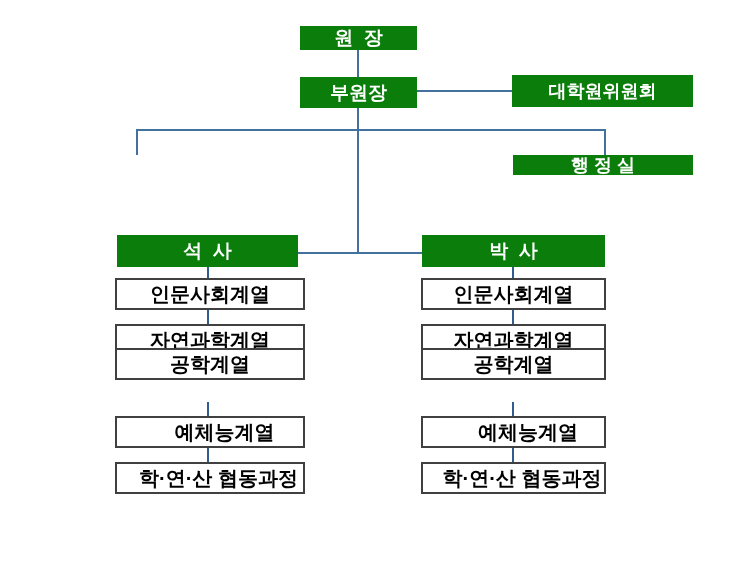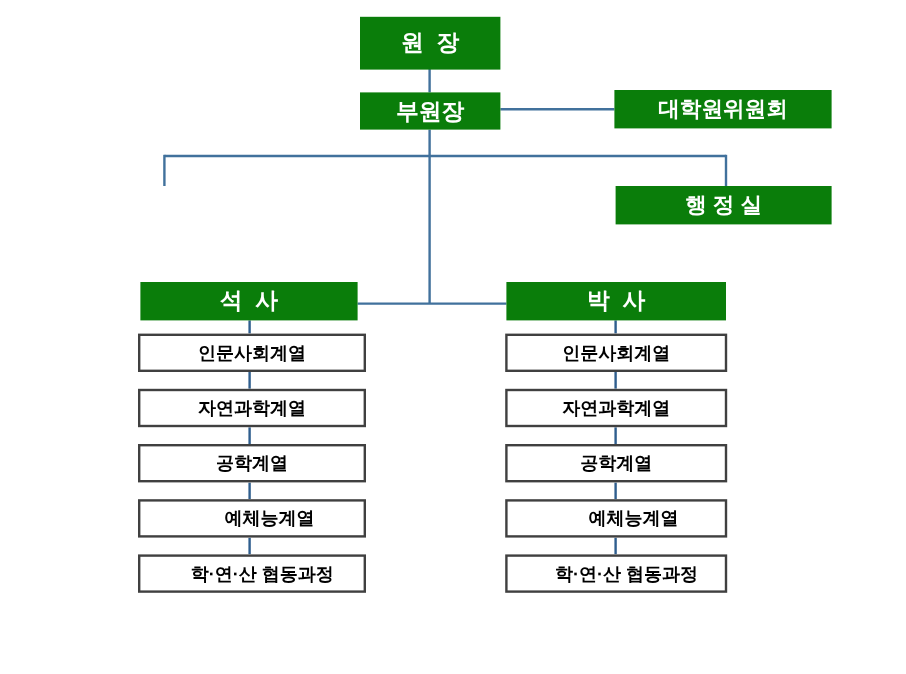--- a/index.html
+++ b/index.html
@@ -30,33 +30,33 @@
   .green{
     background:var(--green);
     color:var(--node-text);
     font-size:19px;
   }
   .green.small{font-size:18px;}
   .program{
     background:#FFFFFF;
     border:2px solid var(--program-border);
     color:var(--program-text);
-    font-size:15px;
+    font-size:20px;
   }
   
-  .n-director{left:300px;top:14px;width:117px;height:44px;}
+  .n-director{left:300px;top:26px;width:117px;height:24px;}
   .n-vice{left:300px;top:77px;width:117px;height:31px;}
   .n-gradcom{left:512px;top:75px;width:181px;height:32px;}
   .n-opscom{left:46px;top:155px;width:182px;height:32px;}
-  .n-admin{left:513px;top:155px;width:180px;height:32px;}
+  .n-admin{left:513px;top:155px;width:180px;height:20px;}
   .n-masters{left:117px;top:235px;width:181px;height:32px;}
   .n-doctorate{left:422px;top:235px;width:183px;height:32px;}
   .pl{left:115px;width:190px;height:32px;}
   .pr{left:421px;width:185px;height:32px;}
-  .r0{top:278px;} .r1{top:324px;text-align:center;} .r2{top:370px;font-family:Liberation Mono, monospace;} .r3{top:416px;padding-left:29px;} .r4{top:462px;padding-left:17px;}
+  .r0{top:278px;} .r1{top:324px;text-align:center;} .r2{top:348px;font-family:Liberation Mono, monospace;} .r3{top:416px;padding-left:29px;} .r4{top:462px;padding-left:17px;}
 </style>
 </head>
 <body>
 
 <div class="canvas">
 
   <svg class="lines" width="755" height="562">
 
     <line x1="358" y1="43" x2="358" y2="77" stroke="var(--connector)" stroke-width="2"></line>
 

